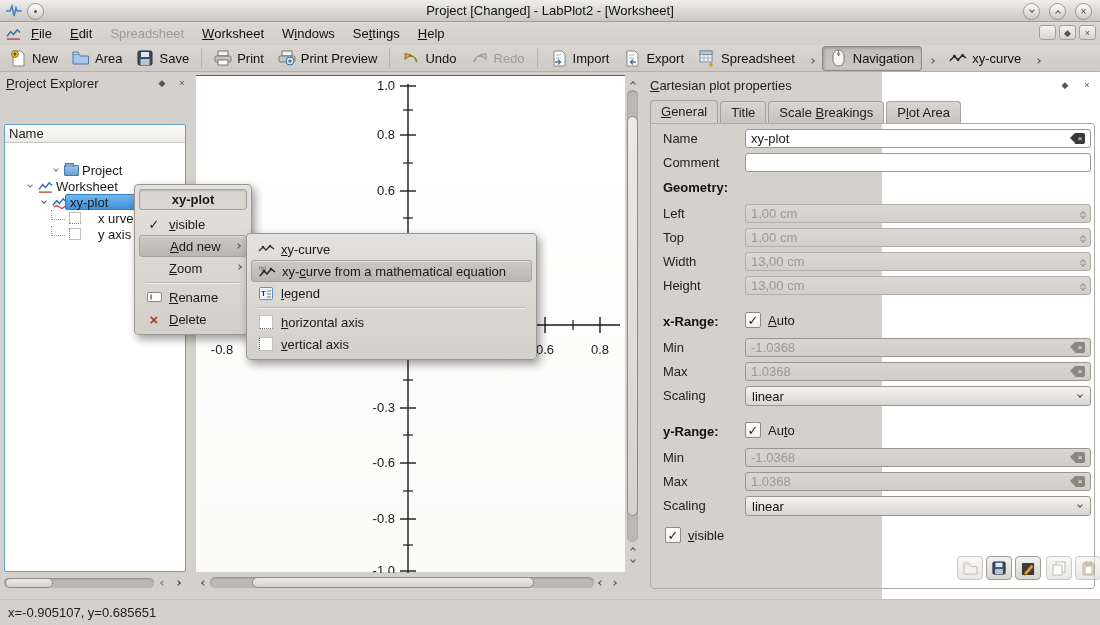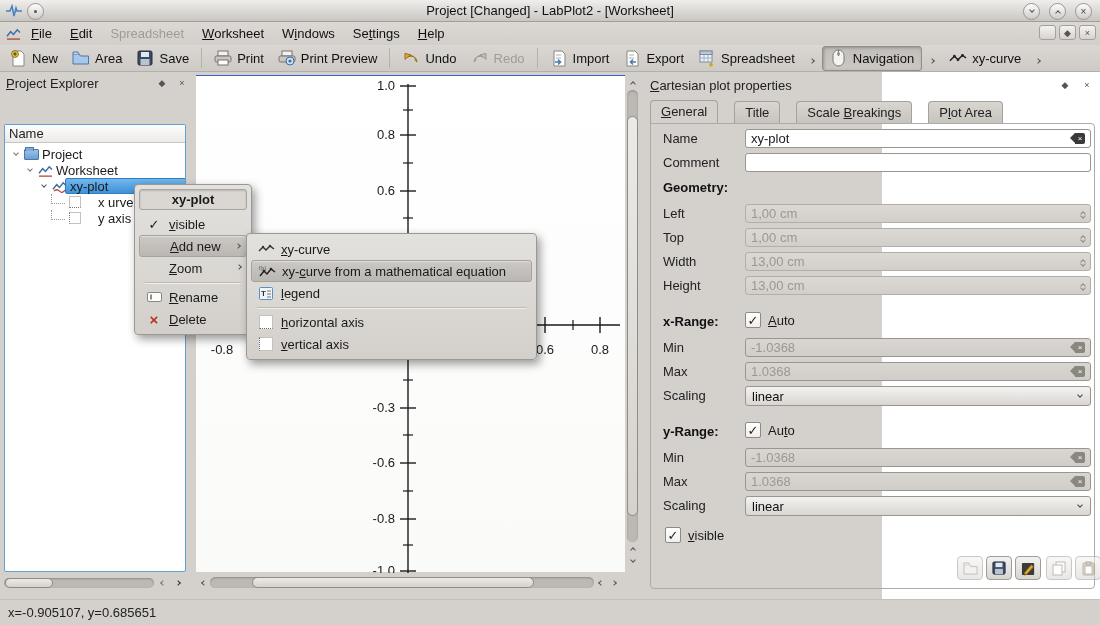--- a/index.html
+++ b/index.html
@@ -88,21 +88,21 @@
   .cmenu-item { display:flex; align-items:center; height:22px; padding:0 6px; border-radius:3px; position:relative; }
   .cmenu-item .mi-icon { width:18px; display:inline-flex; justify-content:center; margin-right:6px; }
   .cmenu-item.hl { background:linear-gradient(#ccc8c3,#bab6b1); border:1px solid #a5a19b;
     height:22px; box-shadow:inset 0 1px 1px rgba(255,255,255,.4); }
   .cmenu-sep { height:1px; background:#bdb9b4; margin:3px 6px; box-shadow:0 1px 0 rgba(255,255,255,.6); }
   .sub-arrow { position:absolute; right:6px; top:8px; }
 
   
   .right-dock { position:absolute; left:645px; top:72px; width:455px; height:525px; }
   .props-header { position:absolute; left:5px; top:4px; right:5px; height:18px; }
-  .tabs { position:absolute; left:5px; top:27px; height:24px; display:flex; align-items:flex-end; gap:16px; }
+  .tabs { position:absolute; left:5px; top:27px; height:24px; display:flex; align-items:flex-end; gap:2px; }
   .tab { background:linear-gradient(#d9d6d2,#c7c3be); border:1px solid #a5a19c; border-bottom:none;
     border-radius:4px 4px 0 0; padding:3px 10px 3px 10px; color:#222; }
   .tab.active { background:#d4d0cc; padding-bottom:5px; position:relative; top:1px; }
   .pane { position:absolute; left:5px; top:51px; width:445px; height:466px;
     border:1px solid #aeaaa5; border-radius:0 4px 4px 4px; }
   .prow { position:absolute; display:flex; align-items:center; }
   .plabel { position:absolute; left:12px; color:#222; }
   .pheading { position:absolute; left:12px; font-weight:bold; color:#111; }
   .text-input { position:absolute; left:94px; width:346px; height:19px; background:#fff;
     border:1px solid #9a968f; border-radius:3px; padding:1px 5px; display:flex; align-items:center; }
@@ -317,21 +317,21 @@
   <div class="left-dock">
     <div class="pe-header dock-header">
       <span><u>P</u>roject Explorer</span>
       <span style="margin-left:auto;display:flex;gap:4px;">
         <span class="dock-btn">◆</span>
         <span class="dock-btn">×</span>
       </span>
     </div>
     <div class="tree-box">
       <div class="tree-head">Name</div>
-      <div class="tree-row" style="margin-top:3px;">
+      <div class="tree-row" style="margin-top:19px;padding-left:40px;">
         <span class="expander" style="margin-left:6px;">
             <span class="chev down small" style="border-color:#777;"></span>
           </span>
         <span class="tree-icon">
             <span class="folder-ic"></span>
           </span>
         <span class="tree-label">Project</span>
       </div>
       <div class="tree-row">
         <span class="expander" style="margin-left:20px;">

